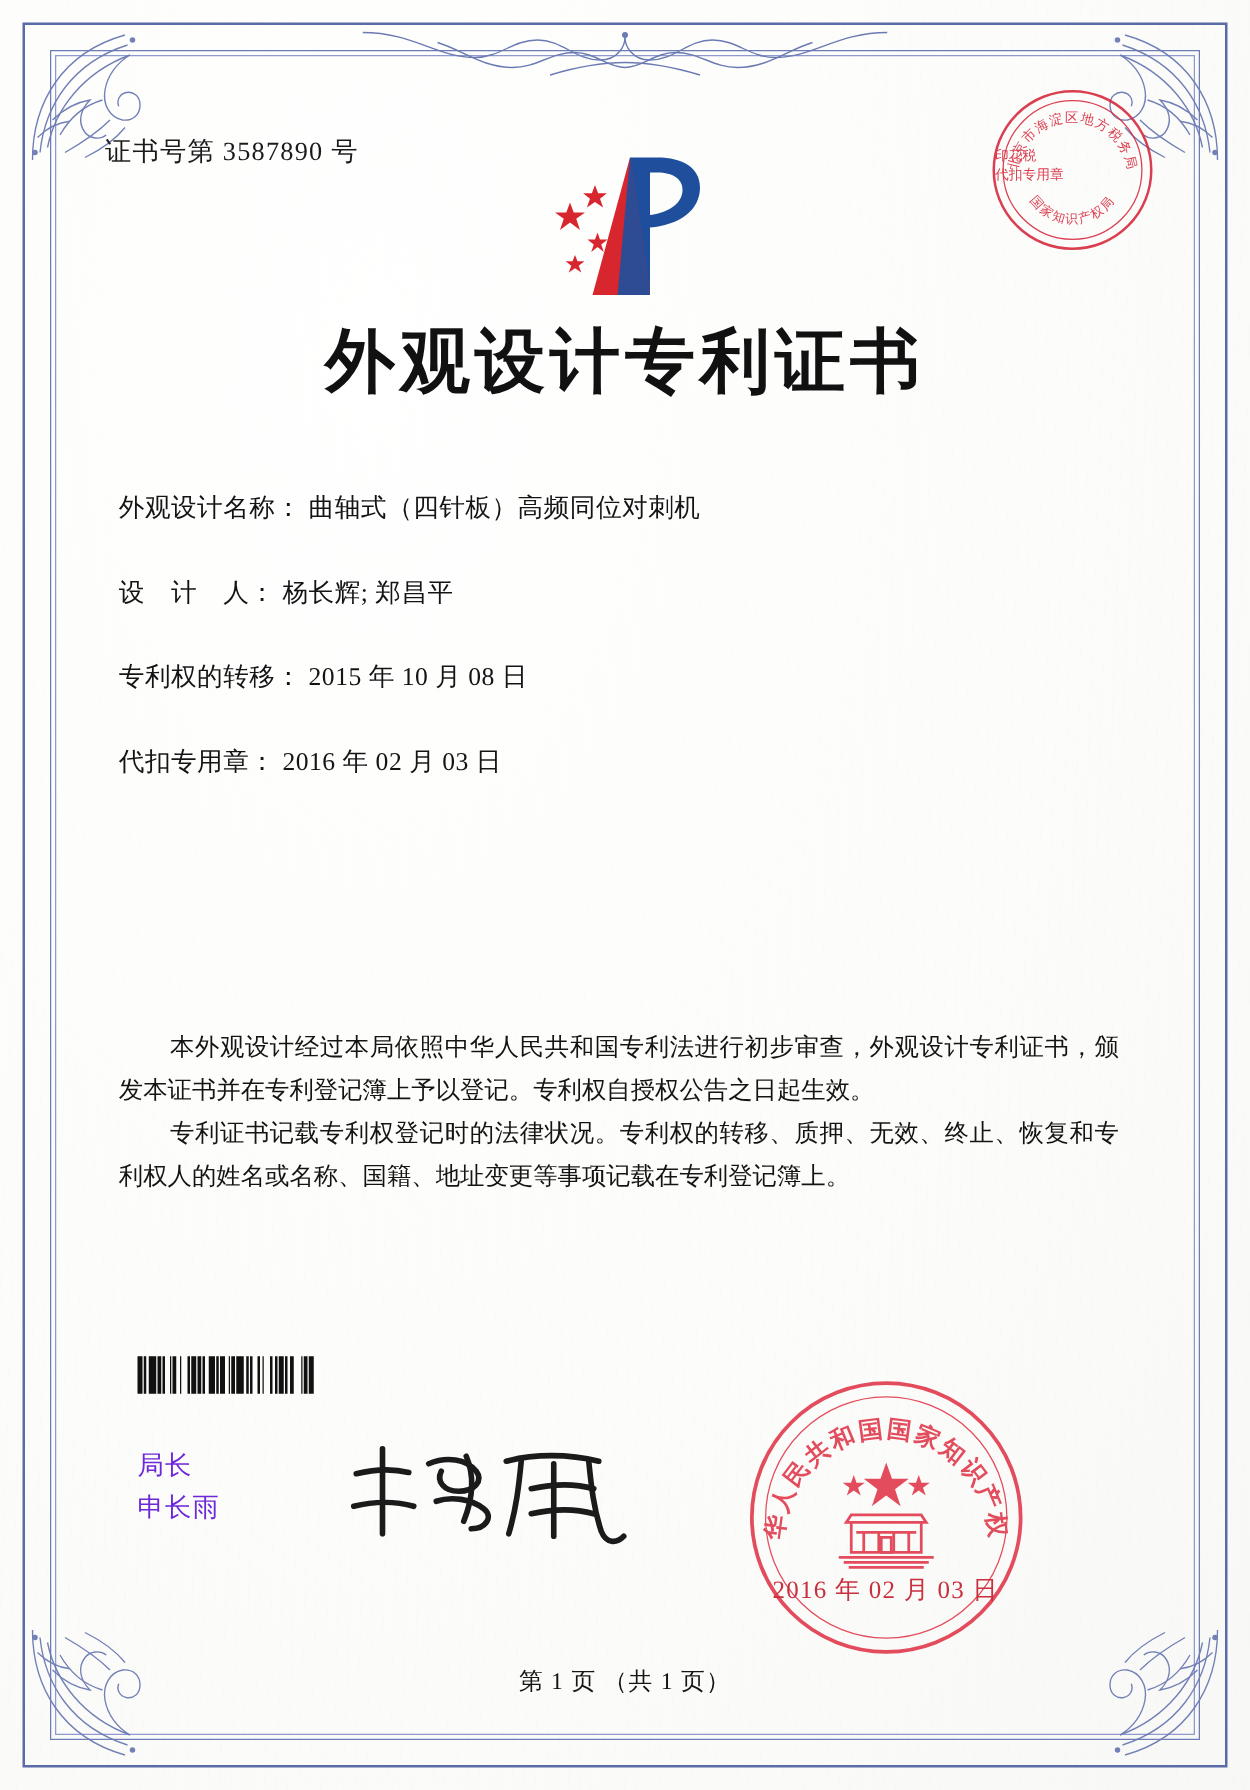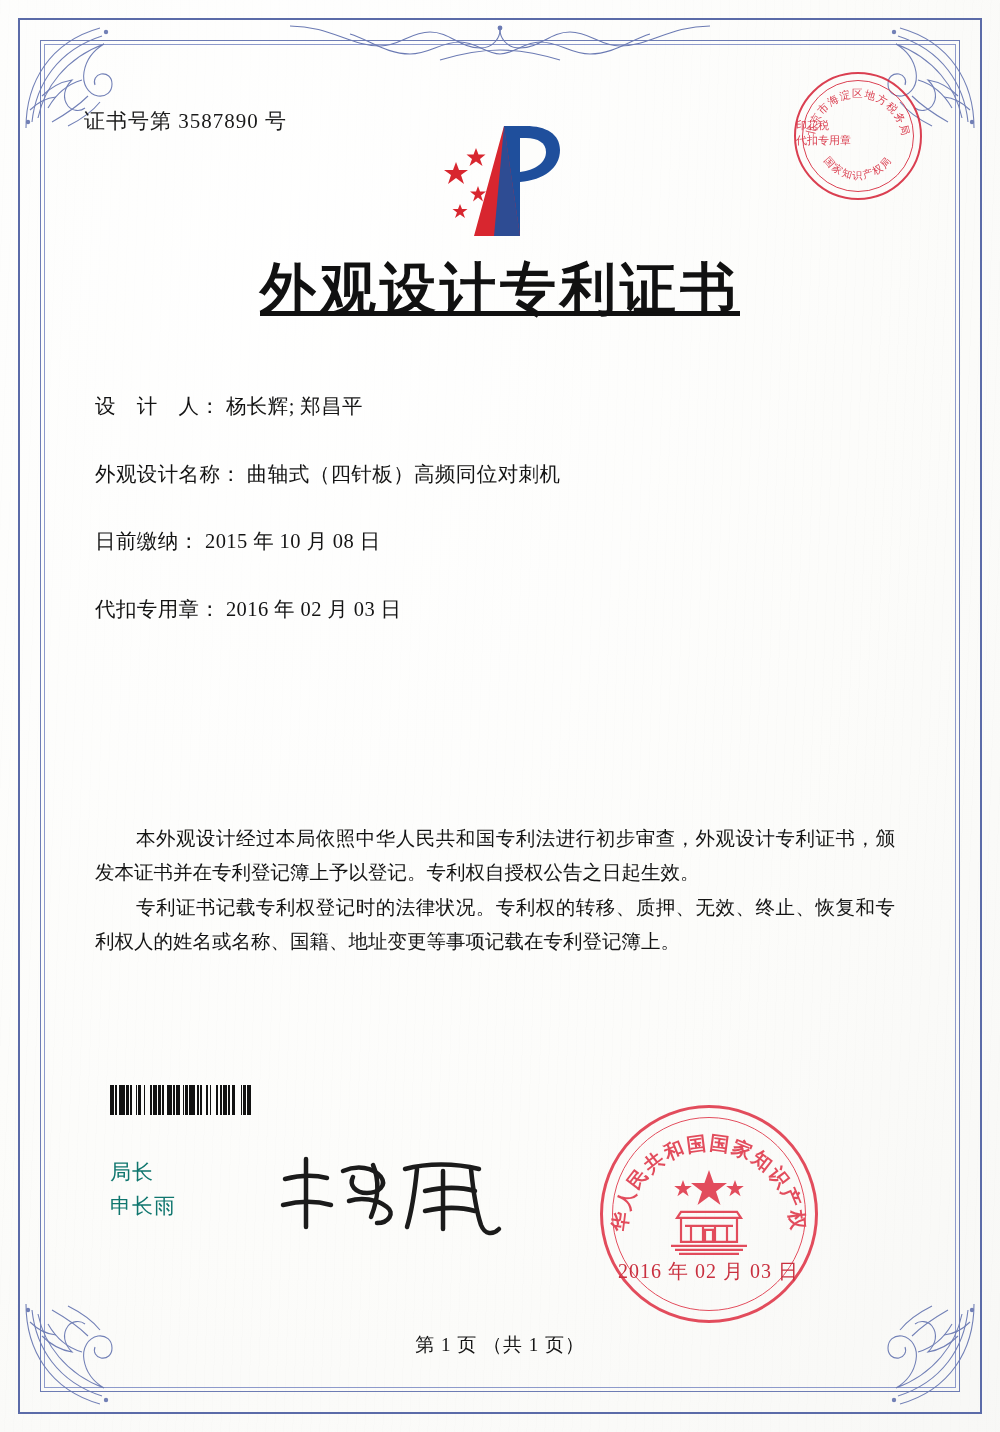--- a/index.html
+++ b/index.html
@@ -104,21 +104,20 @@
     position: absolute;
     left: 0;
     right: 0;
     top: 252px;
     text-align: center;
     font-size: 56px;
     font-weight: bold;
     letter-spacing: 4px;
     color: #111;
     font-family: "DejaVu Serif", "Liberation Serif", serif;
-    text-decoration: underline;
   }
 
   .fields {
     position: absolute;
     left: 95px;
     top: 392px;
     width: 790px;
   }
   .field-row {
     font-size: 20.5px;
@@ -161,21 +160,21 @@
     height: 100%;
   }
 
   
   .sign-block {
     position: absolute;
     left: 110px;
     top: 1155px;
     font-size: 21px;
     line-height: 34px;
-    color: #0f766e;
+    color: #6d28d9;
     letter-spacing: 1px;
   }
   .handwriting {
     position: absolute;
     left: 275px;
     top: 1145px;
     width: 250px;
     height: 100px;
     color: #1b1b1b;
   }
@@ -376,29 +375,29 @@
     <div class="mid">
       <div>印花税</div>
       <div>代扣专用章</div>
     </div>
   </div>
 
   <div class="title">外观设计专利证书</div>
 
   <div class="fields">
     <div class="field-row">
+      <span class="lbl">外观设计名称：</span>
+      <span class="val">曲轴式（四针板）高频同位对刺机</span>
+    </div>
+    <div class="field-row">
       <span class="lbl">设　计　人：</span>
       <span class="val">杨长辉; 郑昌平</span>
     </div>
     <div class="field-row">
-      <span class="lbl">外观设计名称：</span>
-      <span class="val">曲轴式（四针板）高频同位对刺机</span>
-    </div>
-    <div class="field-row">
-      <span class="lbl">日前缴纳：</span>
+      <span class="lbl">专利权的转移：</span>
       <span class="val">2015 年 10 月 08 日</span>
     </div>
     <div class="field-row">
       <span class="lbl">代扣专用章：</span>
       <span class="val">2016 年 02 月 03 日</span>
     </div>
   </div>
 
   <div class="body-text">
     <p>本外观设计经过本局依照中华人民共和国专利法进行初步审查，外观设计专利证书，颁发本证书并在专利登记簿上予以登记。专利权自授权公告之日起生效。</p>

